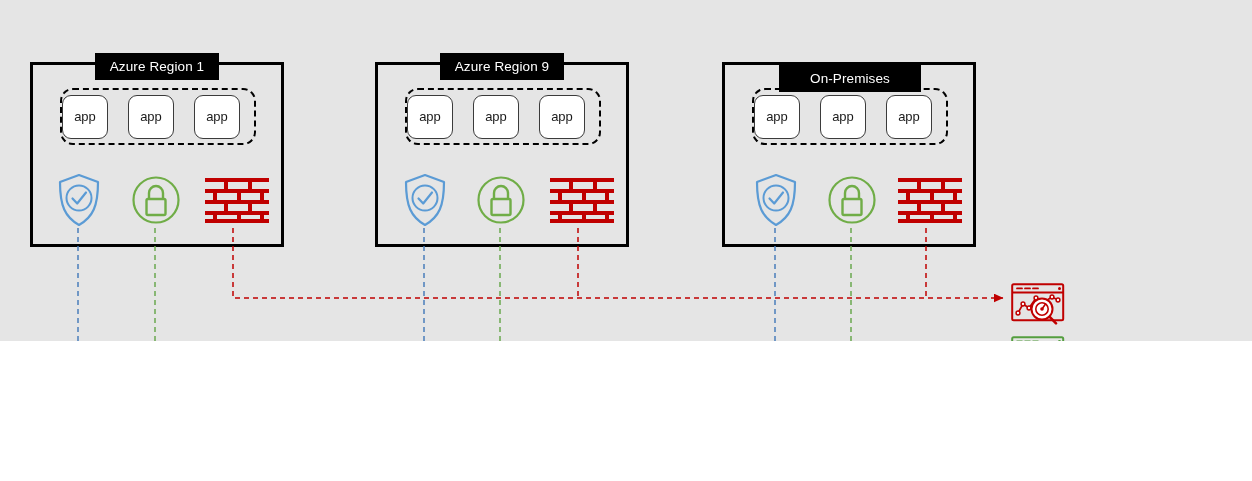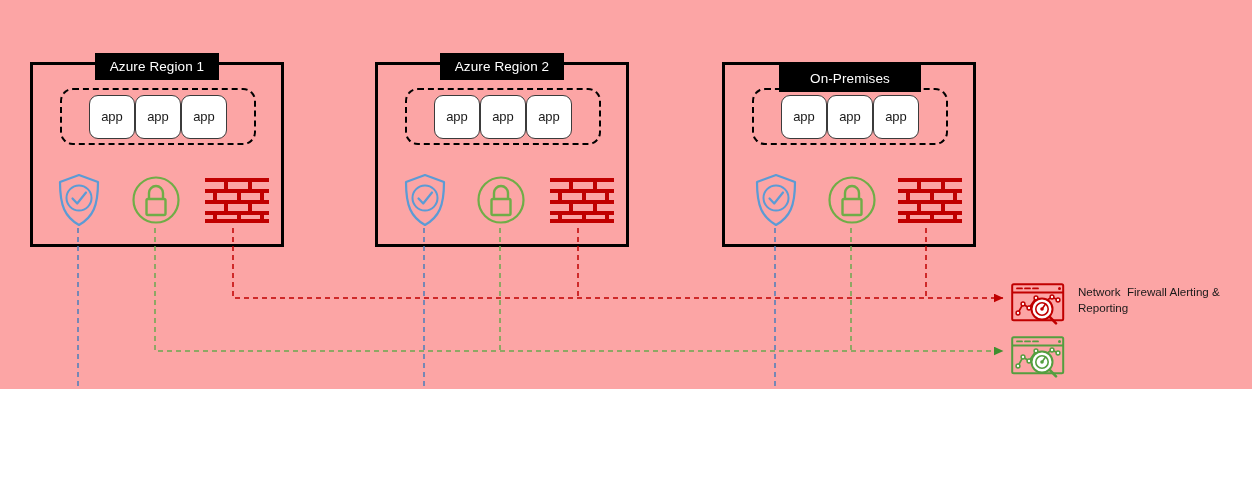--- a/index.html
+++ b/index.html
@@ -6,22 +6,22 @@
     margin: 0;
     padding: 0;
     background: #ffffff;
   }
   body {
     font-family: "Liberation Sans", sans-serif;
   }
   #canvas {
     position: relative;
     width: 1252px;
-    height: 389px;
-    background: #fca5a5;
+    height: 341px;
+    background: #e5e5e5;
     overflow: hidden;
   }
   .abs { position: absolute; }
 
   
   .region-box {
     border: 3px solid #000000;
     box-sizing: border-box;
     background: transparent;
   }
@@ -37,21 +37,22 @@
     z-index: 5;
   }
 
   
   .app-group {
     border: 2px dashed #000000;
     border-radius: 13px;
     box-sizing: border-box;
     display: flex;
     align-items: center;
-    justify-content: center;
+    justify-content: flex-start;
+    gap: 20px;
   }
   .app-box {
     width: 46px;
     height: 44px;
     border: 1.6px solid #3b3b3b;
     border-radius: 9px;
     box-sizing: border-box;
     display: flex;
     align-items: center;
     justify-content: center;
@@ -172,21 +173,21 @@
         <line x1="46" y1="26" x2="46" y2="37"></line>
         <line x1="11" y1="37" x2="11" y2="45"></line>
         <line x1="35" y1="37" x2="35" y2="45"></line>
         <line x1="58" y1="37" x2="58" y2="45"></line>
       </g>
     </svg>
   </div>
 
   <div class="abs region-box" style="left:375px; top:62px; width:254px; height:185px;"></div>
 
-  <div class="abs region-title" style="left:440px; top:53px; width:124px;">Azure Region 2</div>
+  <div class="abs region-title" style="left:440px; top:53px; width:124px;">Azure Region 9</div>
 
   <div class="abs app-group" style="left:405px; top:88px; width:196px; height:57px;">
     <div class="app-box">app</div>
     <div class="app-box">app</div>
     <div class="app-box">app</div>
   </div>
 
   <div class="abs" style="left:402px; top:172px;">
     <svg class="sec-icon" width="46" height="56" viewBox="0 0 46 56">
       <path d="M23,3 L42,10 C42,34 37,45 23,53 C9,45 4,34 4,10 Z" fill="none" stroke="#5b9bd5" stroke-width="2.2" stroke-linejoin="round"></path>
@@ -296,21 +297,20 @@
         <circle cx="33" cy="19" r="1.9"></circle>
         <circle cx="41" cy="14" r="1.9"></circle>
         <circle cx="47" cy="17" r="1.9"></circle>
       </g>
       <circle cx="31" cy="26" r="10.5" fill="#ffffff" stroke="#c00000" stroke-width="2"></circle>
       <circle cx="31" cy="26" r="6.2" fill="none" stroke="#c00000" stroke-width="1.6"></circle>
       <circle cx="31" cy="26" r="1.8" fill="#c00000"></circle>
       <line x1="31" y1="26" x2="34.5" y2="21" stroke="#c00000" stroke-width="1.6" stroke-linecap="round"></line>
       <line x1="38.7" y1="33.8" x2="45" y2="40.3" stroke="#c00000" stroke-width="2.6" stroke-linecap="round"></line>
     </svg>
-    <div class="report-label">Network  Firewall Alerting &amp; Reporting</div>
   </div>
 
   <div class="abs report-row" style="left:1011px; top:336px; width:232px;">
     <svg class="report-icon" width="58" height="42" viewBox="0 0 58 42">
       <rect x="1.2" y="1.2" width="51" height="36" rx="1.5" fill="none" stroke="#549e3f" stroke-width="2"></rect>
       <line x1="1.2" y1="9.5" x2="52.2" y2="9.5" stroke="#549e3f" stroke-width="2"></line>
       <g stroke="#549e3f" stroke-width="1.8" stroke-linecap="round">
         <line x1="6" y1="5.4" x2="11" y2="5.4"></line>
         <line x1="14" y1="5.4" x2="19" y2="5.4"></line>
         <line x1="22" y1="5.4" x2="27" y2="5.4"></line>

